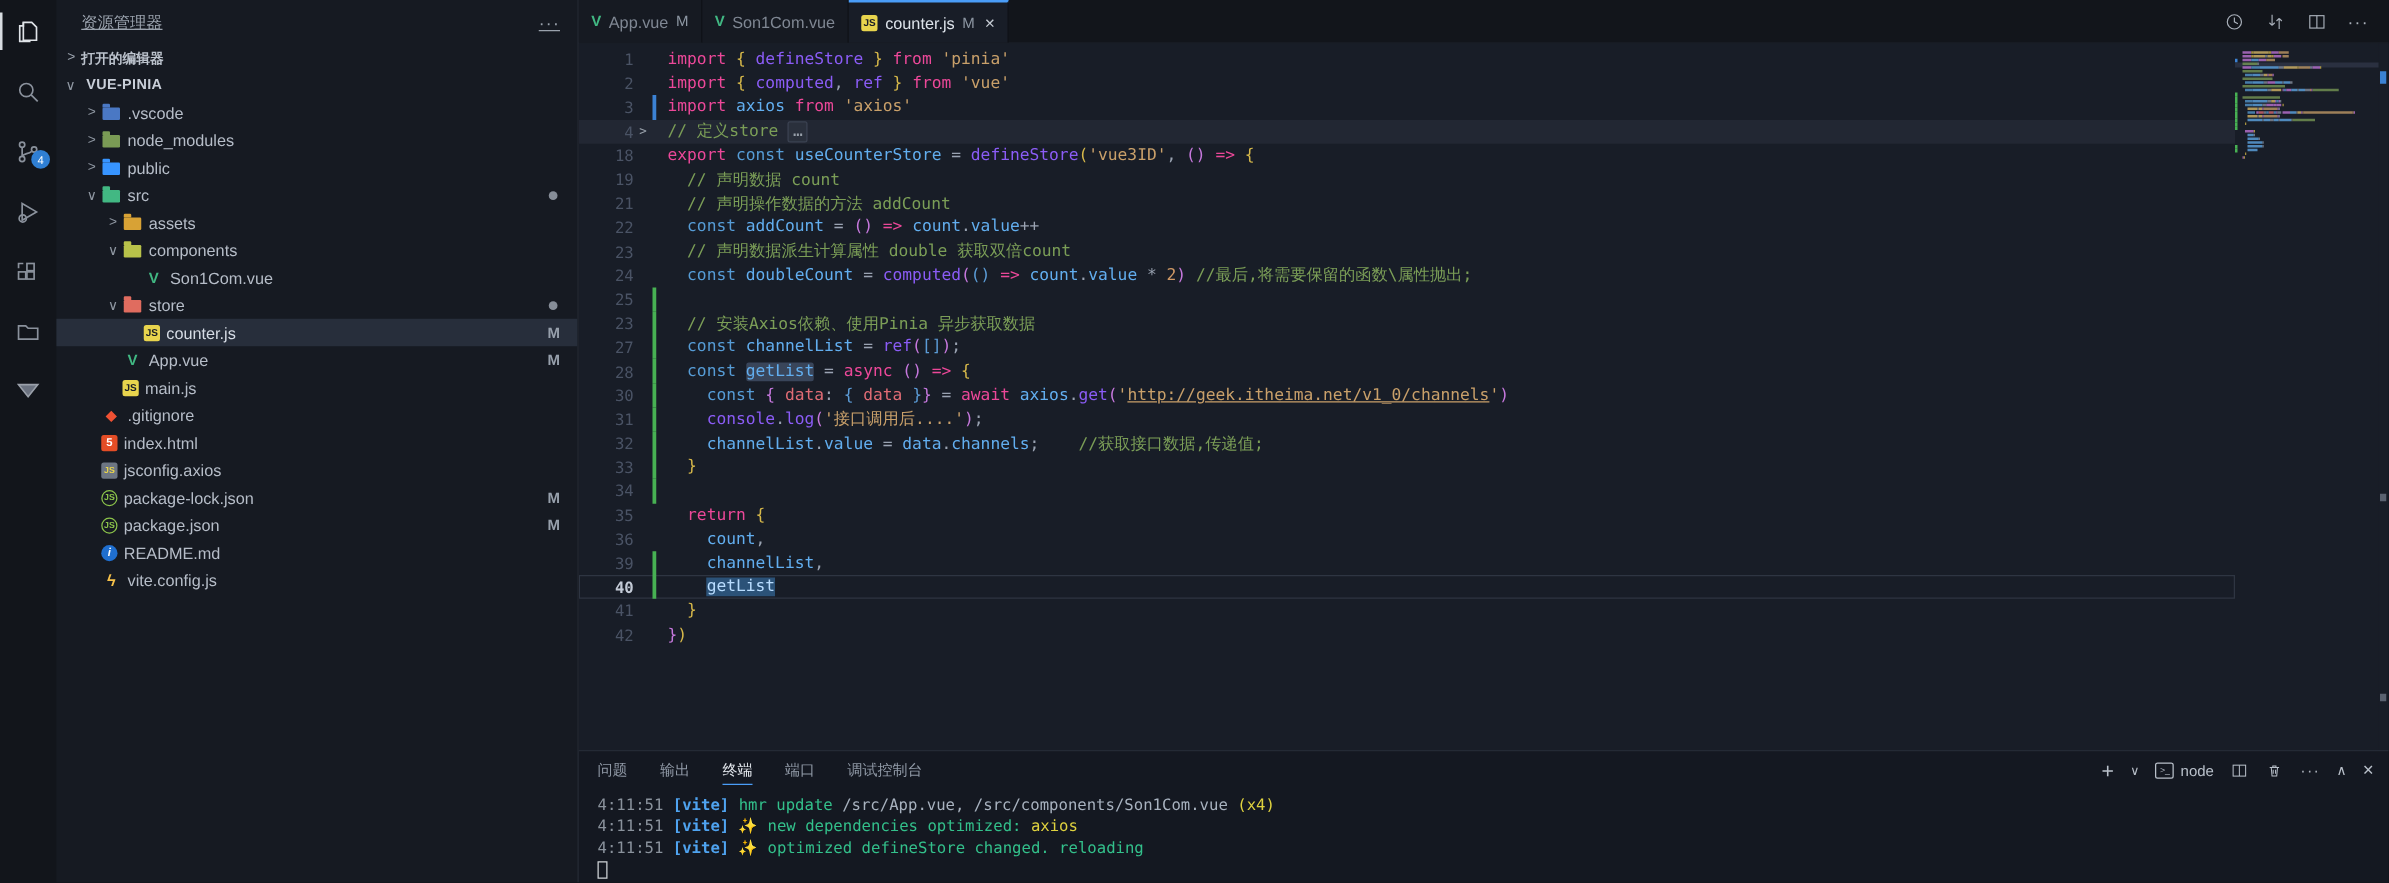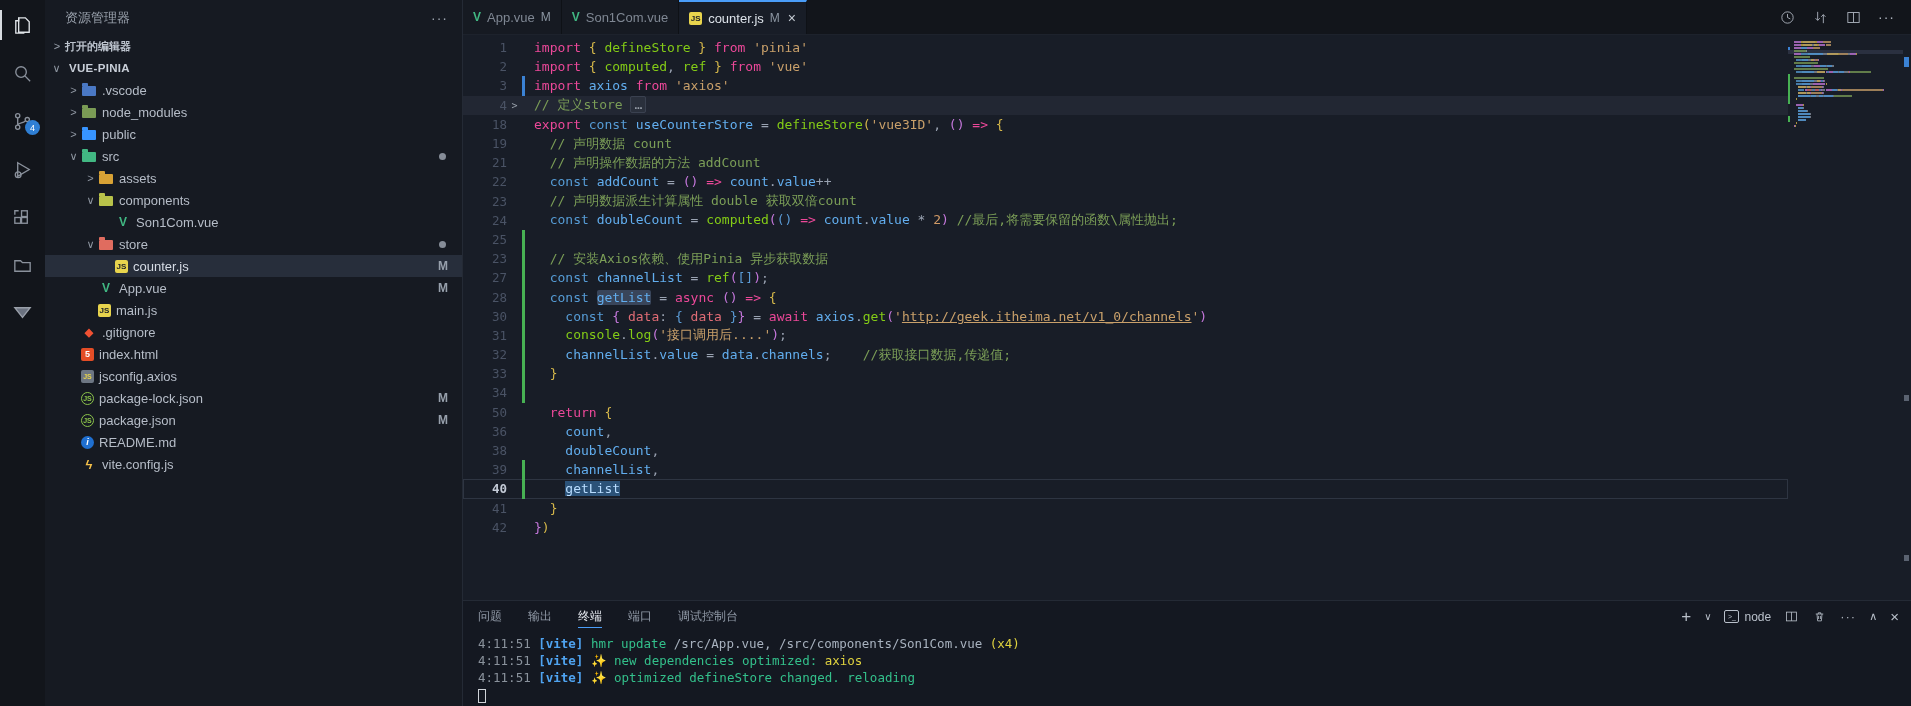--- a/index.html
+++ b/index.html
@@ -15,21 +15,21 @@
   .ab-item svg { width:23px; height:23px; stroke:#818archive no; }
   .ab-item svg { stroke:#8a919c; fill:none; stroke-width:1.4; }
   .ab-item.active svg { stroke:#dfe3e8; }
   .ab-item.active::before { content:""; position:absolute; left:0; top:2px; bottom:2px; width:2px; background:#d7dbe0; }
   .ab-badge { position:absolute; right:5px; bottom:3px; min-width:15px; height:15px; border-radius:50%;
     background:#2f7fd4; color:#fff; font-size:9px; display:flex; align-items:center; justify-content:center; }
 
   
   .sidebar { width:418px; background:#161a22; flex:none; display:flex; flex-direction:column;
     border-right:1px solid #242a35; position:relative; }
-  .sb-title { height:35px; display:flex; align-items:center; padding:0 14px 0 20px; color:#9aa2ad; font-size:13px; }
+  .sb-title { height:35px; display:flex; align-items:center; padding:0 14px 0 20px; color:#9aa2ad; font-size:13px;text-decoration:underline; }
   .sb-title .grow { flex:1; }
   .sb-more { color:#9aa2ad; font-size:14px; letter-spacing:1px; cursor:pointer; }
   .sb-section { height:22px; display:flex; align-items:center; padding-left:4px; color:#bcc3cd;
     font-size:11px; font-weight:bold; cursor:pointer; }
   .sb-section .chev { width:16px; text-align:center; font-weight:normal; color:#9aa2ad; }
   .tree { flex:1; overflow:hidden; }
   .trow { height:22px; display:flex; align-items:center; font-size:13px; color:#b6bdc8;
     cursor:pointer; position:relative; padding-right:20px; }
   .trow.selected { background:#272e3b; color:#d6dce5; }
   .trow .chev { width:15px; flex:none; text-align:center; color:#8f97a2; font-size:11px; }
@@ -74,21 +74,21 @@
   .cline { height:19.2px; display:flex; align-items:center; white-space:pre; position:relative; }
   .cline.band { background:#222733; }
   .cline.cur { box-shadow:inset 0 0 0 1px #2e3542; }
   .ln { width:44px; text-align:right; color:#4a5365; flex:none; font-size:12.5px; }
   .cline.cur .ln { color:#c3cad6; font-weight:bold; }
   .fold { width:15px; flex:none; text-align:center; color:#98a0aa; font-size:10px; }
   .cbar { width:3px; align-self:stretch; flex:none; margin-right:9px; }
   .cbar.a { background:#47b153; }
   .cbar.m { background:#3b82d4; }
   .ctext { white-space:pre; }
-  .tk-kw{color:#ec4899} .tk-cst{color:#569cd6} .tk-var{color:#62aeef} .tk-fn{color:#84cc16}
+  .tk-kw{color:#ec4899} .tk-cst{color:#569cd6} .tk-var{color:#62aeef} .tk-fn{color:#8b5cf6}
   .tk-str{color:#c9a06a} .tk-num{color:#d19a66} .tk-cmt{color:#7b9e57} .tk-pun{color:#9aa3b2}
   .tk-b1{color:#d6b84a} .tk-b2{color:#c678dd} .tk-b3{color:#5b9bd6} .tk-red{color:#e06c75}
   .tk-link{color:#c9a06a;text-decoration:underline}
   .tk-fold{color:#98a0aa;background:#2a303c;border:1px solid #3a4150;border-radius:2px;padding:0 3px;}
   .tk-varw{color:#62aeef;background:#39455a;border-radius:2px}
   .tk-vars{color:#b9ddff;background:#2b5278}
 
   
   .minimap { width:115px; flex:none; position:relative; padding-top:6px; cursor:pointer; }
   .mrow { height:3px; position:relative; }
@@ -356,23 +356,22 @@
           <div class="cline"><span class="ln">24</span><span class="fold"></span><span class="cbar"></span><span class="ctext"><span class="tk-pun">  </span><span class="tk-cst">const </span><span class="tk-var">doubleCount</span><span class="tk-pun"> = </span><span class="tk-fn">computed</span><span class="tk-b2">(</span><span class="tk-b3">()</span><span class="tk-kw"> =&gt; </span><span class="tk-var">count</span><span class="tk-pun">.</span><span class="tk-var">value</span><span class="tk-pun"> * </span><span class="tk-num">2</span><span class="tk-b2">)</span><span class="tk-cmt"> //最后,将需要保留的函数\属性抛出;</span></span></div>
           <div class="cline"><span class="ln">25</span><span class="fold"></span><span class="cbar a"></span><span class="ctext"></span></div>
           <div class="cline"><span class="ln">23</span><span class="fold"></span><span class="cbar a"></span><span class="ctext"><span class="tk-cmt">  // 安装Axios依赖、使用Pinia 异步获取数据</span></span></div>
           <div class="cline"><span class="ln">27</span><span class="fold"></span><span class="cbar a"></span><span class="ctext"><span class="tk-pun">  </span><span class="tk-cst">const </span><span class="tk-var">channelList</span><span class="tk-pun"> = </span><span class="tk-fn">ref</span><span class="tk-b2">(</span><span class="tk-b3">[]</span><span class="tk-b2">)</span><span class="tk-pun">;</span></span></div>
           <div class="cline"><span class="ln">28</span><span class="fold"></span><span class="cbar a"></span><span class="ctext"><span class="tk-pun">  </span><span class="tk-cst">const </span><span class="tk-varw">getList</span><span class="tk-pun"> = </span><span class="tk-kw">async </span><span class="tk-b2">()</span><span class="tk-kw"> =&gt; </span><span class="tk-b1">{</span></span></div>
           <div class="cline"><span class="ln">30</span><span class="fold"></span><span class="cbar a"></span><span class="ctext"><span class="tk-pun">    </span><span class="tk-cst">const </span><span class="tk-b2">{ </span><span class="tk-red">data</span><span class="tk-pun">: </span><span class="tk-b3">{ </span><span class="tk-red">data</span><span class="tk-b3"> }</span><span class="tk-b2">}</span><span class="tk-pun"> = </span><span class="tk-kw">await </span><span class="tk-var">axios</span><span class="tk-pun">.</span><span class="tk-fn">get</span><span class="tk-b2">(</span><span class="tk-str">'</span><span class="tk-link">http://geek.itheima.net/v1_0/channels</span><span class="tk-str">'</span><span class="tk-b2">)</span></span></div>
           <div class="cline"><span class="ln">31</span><span class="fold"></span><span class="cbar a"></span><span class="ctext"><span class="tk-pun">    </span><span class="tk-fn">console</span><span class="tk-pun">.</span><span class="tk-fn">log</span><span class="tk-b2">(</span><span class="tk-str">'接口调用后....'</span><span class="tk-b2">)</span><span class="tk-pun">;</span></span></div>
           <div class="cline"><span class="ln">32</span><span class="fold"></span><span class="cbar a"></span><span class="ctext"><span class="tk-pun">    </span><span class="tk-var">channelList</span><span class="tk-pun">.</span><span class="tk-var">value</span><span class="tk-pun"> = </span><span class="tk-var">data</span><span class="tk-pun">.</span><span class="tk-var">channels</span><span class="tk-pun">;</span><span class="tk-cmt">    //获取接口数据,传递值;</span></span></div>
           <div class="cline"><span class="ln">33</span><span class="fold"></span><span class="cbar a"></span><span class="ctext"><span class="tk-pun">  </span><span class="tk-b1">}</span></span></div>
           <div class="cline"><span class="ln">34</span><span class="fold"></span><span class="cbar a"></span><span class="ctext"></span></div>
-          <div class="cline"><span class="ln">50</span><span class="fold"></span><span class="cbar"></span><span class="ctext"><span class="tk-pun">  </span><span class="tk-kw">return </span><span class="tk-b1">{</span></span></div>
+          <div class="cline"><span class="ln">35</span><span class="fold"></span><span class="cbar"></span><span class="ctext"><span class="tk-pun">  </span><span class="tk-kw">return </span><span class="tk-b1">{</span></span></div>
           <div class="cline"><span class="ln">36</span><span class="fold"></span><span class="cbar"></span><span class="ctext"><span class="tk-pun">    </span><span class="tk-var">count</span><span class="tk-pun">,</span></span></div>
-          <div class="cline"><span class="ln">38</span><span class="fold"></span><span class="cbar"></span><span class="ctext"><span class="tk-pun">    </span><span class="tk-var">doubleCount</span><span class="tk-pun">,</span></span></div>
           <div class="cline"><span class="ln">39</span><span class="fold"></span><span class="cbar a"></span><span class="ctext"><span class="tk-pun">    </span><span class="tk-var">channelList</span><span class="tk-pun">,</span></span></div>
           <div class="cline cur"><span class="ln">40</span><span class="fold"></span><span class="cbar a"></span><span class="ctext"><span class="tk-pun">    </span><span class="tk-vars">getList</span></span></div>
           <div class="cline"><span class="ln">41</span><span class="fold"></span><span class="cbar"></span><span class="ctext"><span class="tk-pun">  </span><span class="tk-b1">}</span></span></div>
           <div class="cline"><span class="ln">42</span><span class="fold"></span><span class="cbar"></span><span class="ctext"><span class="tk-b2">}</span><span class="tk-b1">)</span></span></div>
         </div>
       <div class="minimap" id="minimap">
           <div class="mrow">
             <div class="mb" style="left: 6px; width: 7.35px; background: rgb(198, 120, 221); opacity: 0.75;"></div>
             <div class="mb" style="left: 13.35px; width: 2.1px; background: rgb(214, 184, 74); opacity: 0.75;"></div>
             <div class="mb" style="left: 15.45px; width: 11.55px; background: rgb(226, 192, 107); opacity: 0.75;"></div>

